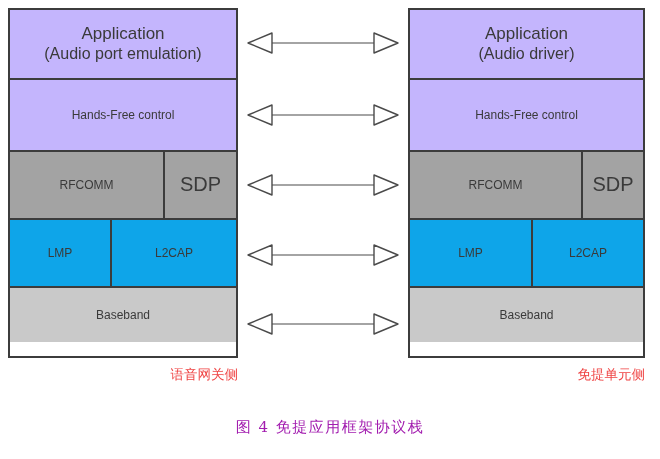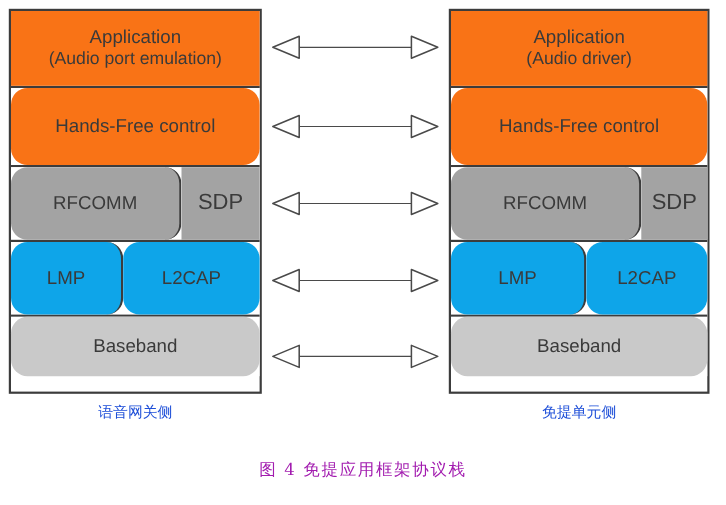--- a/index.html
+++ b/index.html
@@ -51,29 +51,29 @@
   .cell.divider { border-right: 2px solid #3c3c3c; }
 
   
   .h-app   { height: 70px; }
   .h-hfc   { height: 72px; }
   .h-rfc   { height: 68px; }
   .h-lmp   { height: 68px; }
   .h-base  { height: 54px; }
 
   
-  .fill-white { background: #f97316; }
+  .fill-white { background: #c4b5fd; }
   .fill-l1    { background: #a3a3a3; }
   .fill-l2    { background: #0ea5e9; }
   .fill-l3    { background: #c9c9c9; }
 
   
   .t-app   { font-size: 17px; }
   .t-app .sub { font-size: 16px; }
-  .t-std   { font-size: 17px; border-radius: 15px; }
+  .t-std   { font-size: 12px; }
   .t-sdp   { font-size: 20px; }
 
   .two-line {
     display: flex;
     flex-direction: column;
     align-items: center;
     justify-content: center;
     gap: 1px;
   }
 
@@ -83,22 +83,22 @@
     left: 238px;
     width: 170px;
     height: 26px;
   }
   .arrow svg { display: block; }
 
   
   .side-caption {
     position: absolute;
     font-size: 13.5px;
-    color: #1d4ed8;
-    text-align: center;
+    color: #ef4444;
+    text-align: right;
     white-space: nowrap;
     font-family: "DejaVu Sans", "Liberation Sans", sans-serif;
   }
   #caption-left  { left: 8px;   top: 366px; width: 230px; }
   #caption-right { left: 408px; top: 366px; width: 237px; }
 
   #figure-caption {
     position: absolute;
     left: 0;
     top: 418px;

